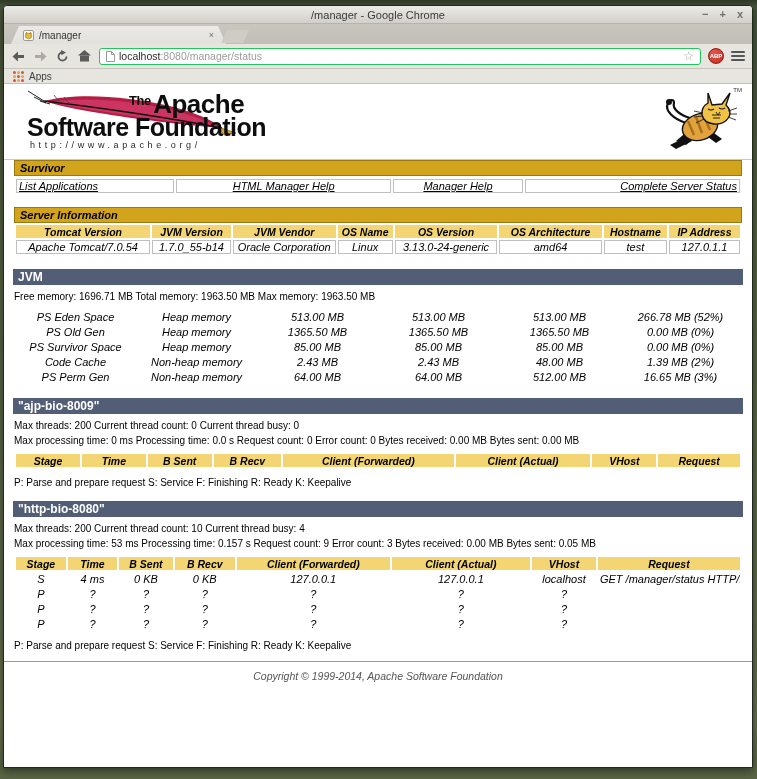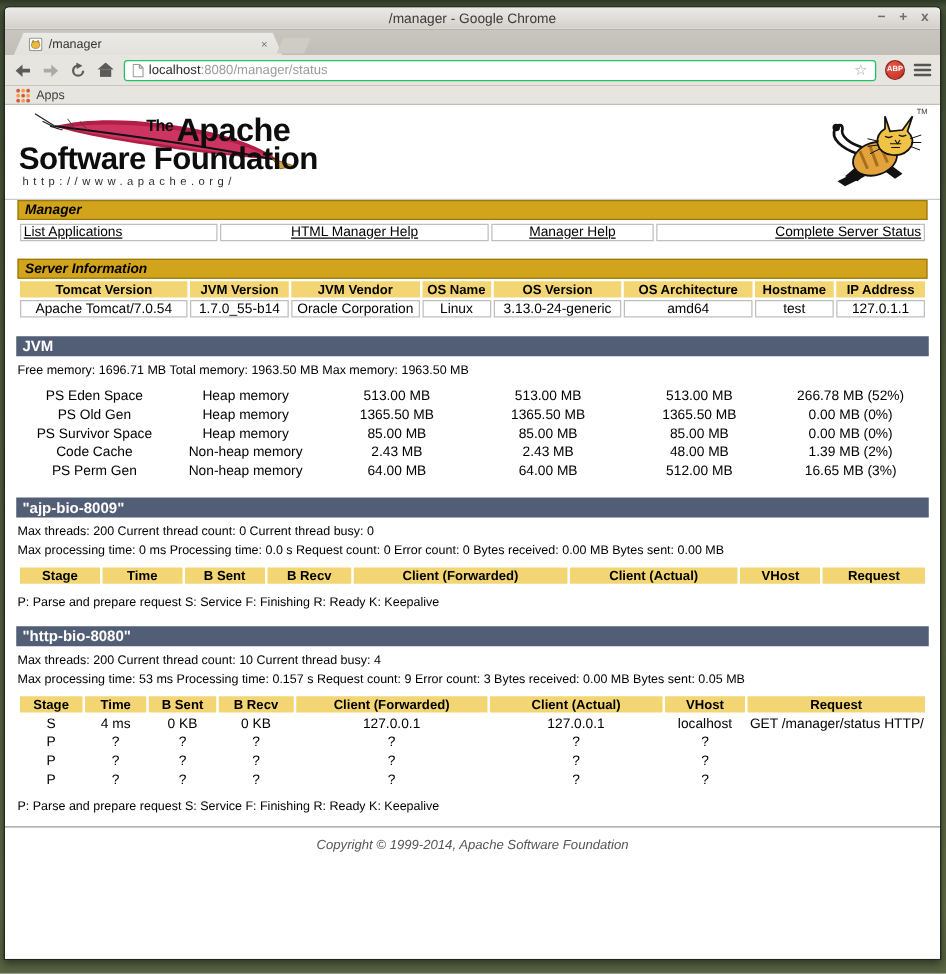--- a/index.html
+++ b/index.html
@@ -63,40 +63,40 @@
   .bookmarksbar{
     height:15px; flex:0 0 15px; background:#e7e5e0; border-bottom:1px solid #c2bfb9;
     display:flex; align-items:center; gap:5px; padding:0 9px; font-size:10px; color:#3f3f3f;
   }
   .apps-grid{display:grid; grid-template-columns:repeat(3,3px); grid-auto-rows:3px; gap:1px;}
   .apps-grid i{border-radius:50%;}
   
   .content{flex:1; background:#fff; overflow:hidden; font-size:11px; color:#000;}
   .banner{position:relative; height:64px; margin:7px 10px 0;}
   .feather{position:absolute; left:0; top:-4px; pointer-events:none;}
-  .logo-text{position:absolute; left:0; top:0; line-height:1;}
+  .logo-text{position:absolute; left:12px; top:0; line-height:1;}
   .logo-line1{margin-left:103px; font-weight:bold; color:#0d0d0d; letter-spacing:-.5px;}
   .logo-the{font-size:13px; vertical-align:8px;}
   .logo-apache{font-size:26px;}
   .logo-line2{font-size:25px; font-weight:bold; color:#0d0d0d; margin:-2px 0 0 1px; letter-spacing:-.5px;}
   .logo-line3{font-size:9px; letter-spacing:3.6px; color:#2b2b2b; margin:1px 0 0 4px;}
   .tomcat{position:absolute; right:2px; top:-2px;}
   .tm{position:absolute; right:-2px; top:-2px; font-size:6px; color:#333;}
   .page-hr{border:none; border-top:1px solid #c9c9c9; margin:4px 0 0;}
   .page-title{text-align:center; font-size:15px; font-weight:bold; margin:8px 0 12px;}
   .section-gold{
     margin:0 10px; background:var(--gold-dark); border:1px solid #9a7a10;
     font-weight:bold; font-style:italic; font-size:11px; padding:1px 5px; height:16px;
   }
   .section-slate{
     margin:13px 9px 0; background:var(--slate); color:#fff; font-weight:bold;
     font-size:12px; padding:1px 5px; height:16px; line-height:14px;
   }
   .gap12{height:12px;}
-  table.data{width:calc(100% - 20px); margin:0 10px; border-collapse:separate; border-spacing:2px; font-size:11px; table-layout:fixed;}
+  table.data{width:calc(100% - 20px); margin:0 10px; border-collapse:separate; border-spacing:2px; font-size:11px; table-layout:fixed;font-style:italic;}
   .th-cell{background:var(--gold-light); font-weight:bold; text-align:center; font-size:10.5px; height:13px; padding:0 2px; overflow:hidden; white-space:nowrap;}
   .td-cell{text-align:center; height:13px; padding:0 2px; overflow:hidden; white-space:nowrap;}
   table.bordered .td-cell{border:1px solid #bfbfbf;}
   table.manager-tbl{margin-top:1px;}
   a{color:var(--link); text-decoration:underline; cursor:pointer;}
   .small-line{margin:4px 10px 0; font-size:10px; line-height:11px; color:#000;}
   .first-line{margin-top:6px;}
   .tbl-space{height:6px;}
   .legend{margin:8px 10px 0; font-size:10px; color:#000;}
   .footer-hr{border:none; border-top:1px solid #9a9a9a; margin:10px 0 0;}
@@ -221,21 +221,21 @@
           <path d="M56 26 h9 M57 29 h7" stroke="#111" stroke-width="0.9"></path>
           <path d="M60 23 l2 3 l2 -3" fill="none" stroke="#111" stroke-width="0.9"></path>
           <path d="M47 24 l-9 -2 M47 27 l-9 1 M48 30 l-8 4 M72 22 l9 -3 M73 25 l8 0 M72 28 l8 3" stroke="#111" stroke-width="0.8"></path>
         </svg>
         <span class="tm">TM</span>
       </div>
     </div>
 
     <hr class="page-hr">
 
-    <div class="section-gold">Manager</div>
+    <div class="section-gold">Survivor</div>
     <table class="data bordered manager-tbl">
         <tbody>
           <tr>
             <td class="td-cell" style="width: 22%; text-align: left;"><a>List Applications</a></td>
             <td class="td-cell" style="width: 30%; text-align: center;"><a>HTML Manager Help</a></td>
             <td class="td-cell" style="width: 18%; text-align: center;"><a>Manager Help</a></td>
             <td class="td-cell" style="width: 30%; text-align: right;"><a>Complete Server Status</a></td>
           </tr>
         </tbody>
       </table>

